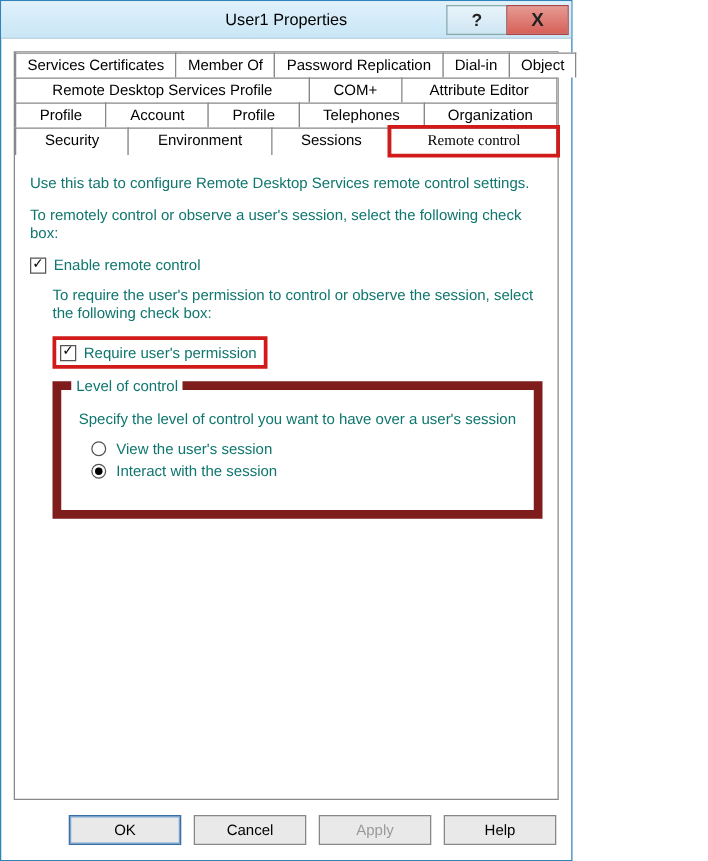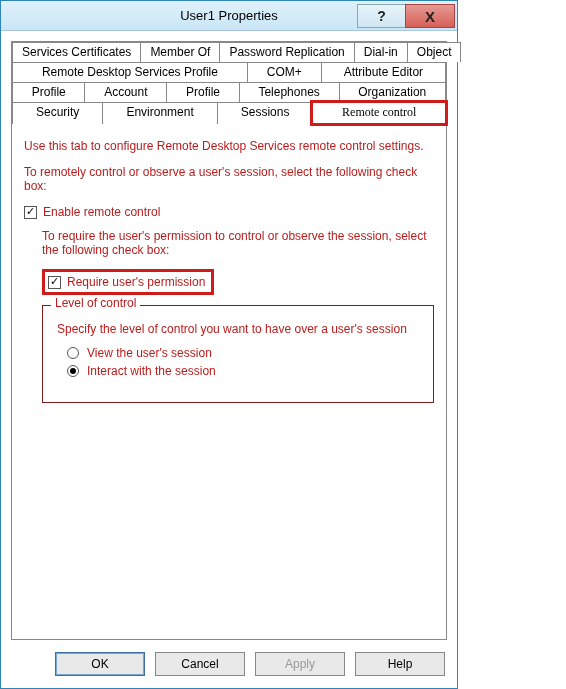--- a/index.html
+++ b/index.html
@@ -110,21 +110,21 @@
     outline: 3px solid #d11a1a;
     outline-offset: -1px;
     font-family: Liberation Serif, serif;
   }
   .tabrows-wrap {
     padding: 0;
   }
   .tab-body {
     padding: 12px 12px 12px 12px;
     flex: 1;
-    color: #b91c1c;
+    color: #0f766e;
   }
   .desc { margin: 3px 0 12px 0; }
   .para { margin: 0 0 12px 0; }
   .chk-row {
     display: flex;
     align-items: center;
     gap: 6px;
     margin: 4px 0 10px 0;
   }
   .chk {
@@ -147,21 +147,21 @@
   }
   .indent1 { margin-left: 18px; }
   .red-box {
     border: 3px solid #d11a1a;
     padding: 3px 6px 3px 3px;
     display: inline-flex;
     align-items: center;
     gap: 6px;
   }
   .fieldset-red {
-    border: 1px solid #7f1d1d;
+    border: 7px solid #7f1d1d;
     margin: 10px 0 0 18px;
     padding: 10px 12px 20px 12px;
     position: relative;
   }
   .fieldset-title {
     position: absolute;
     top: -10px;
     left: 8px;
     background: #fff;
     padding: 0 4px;

